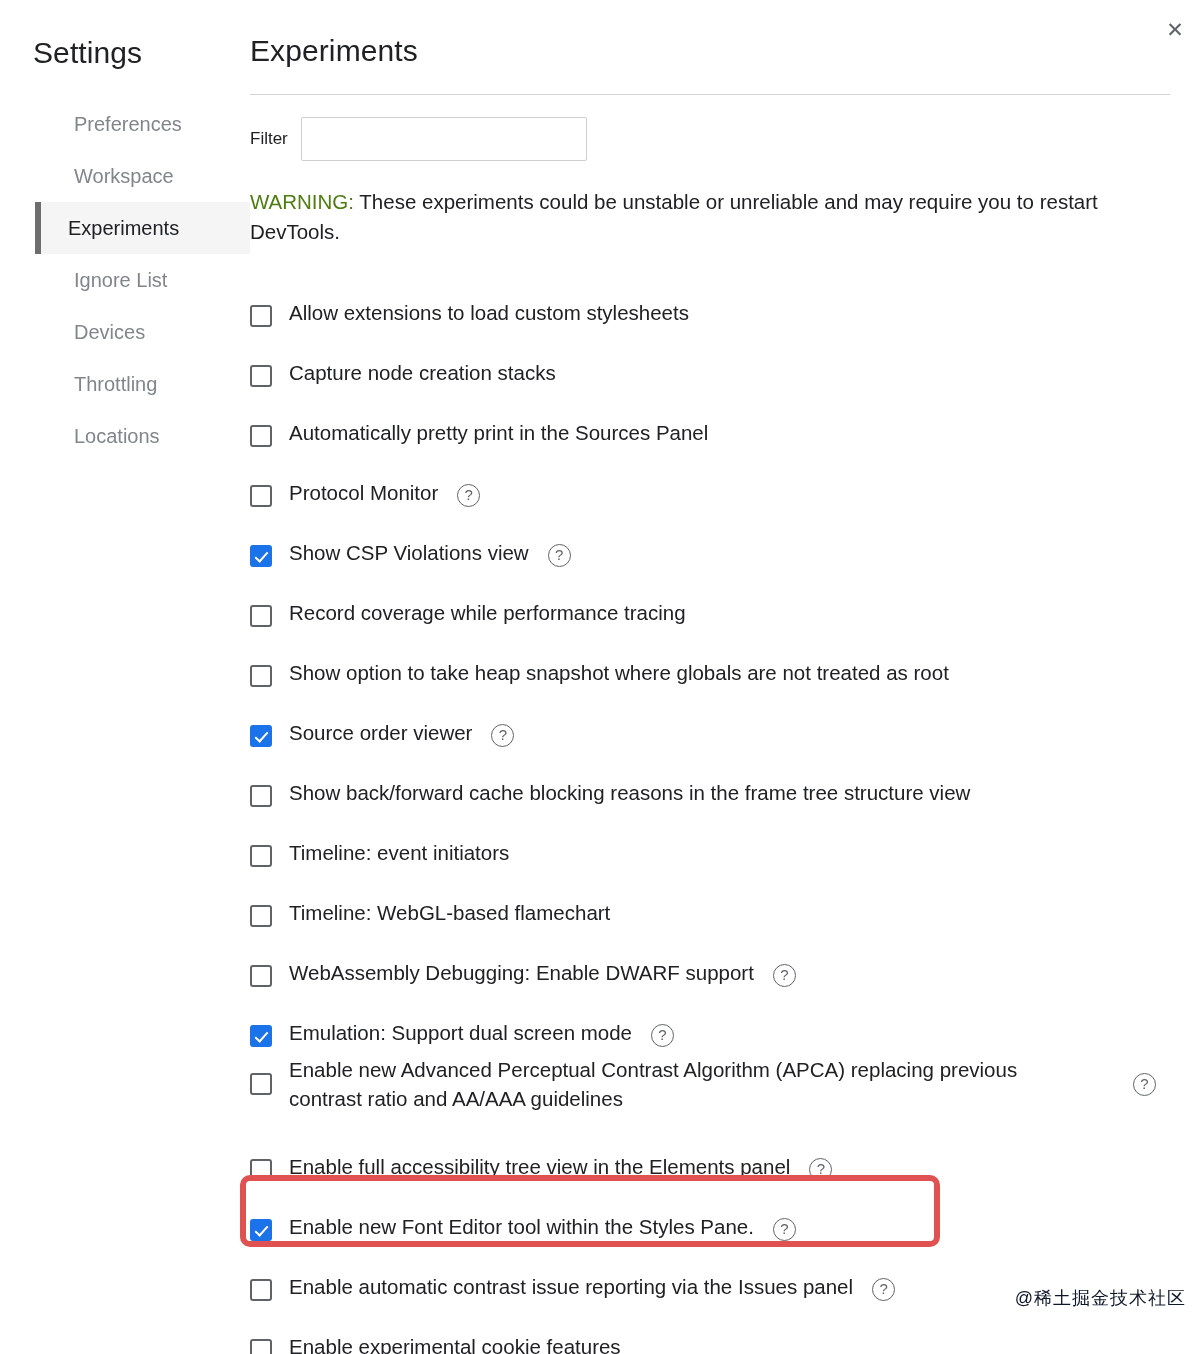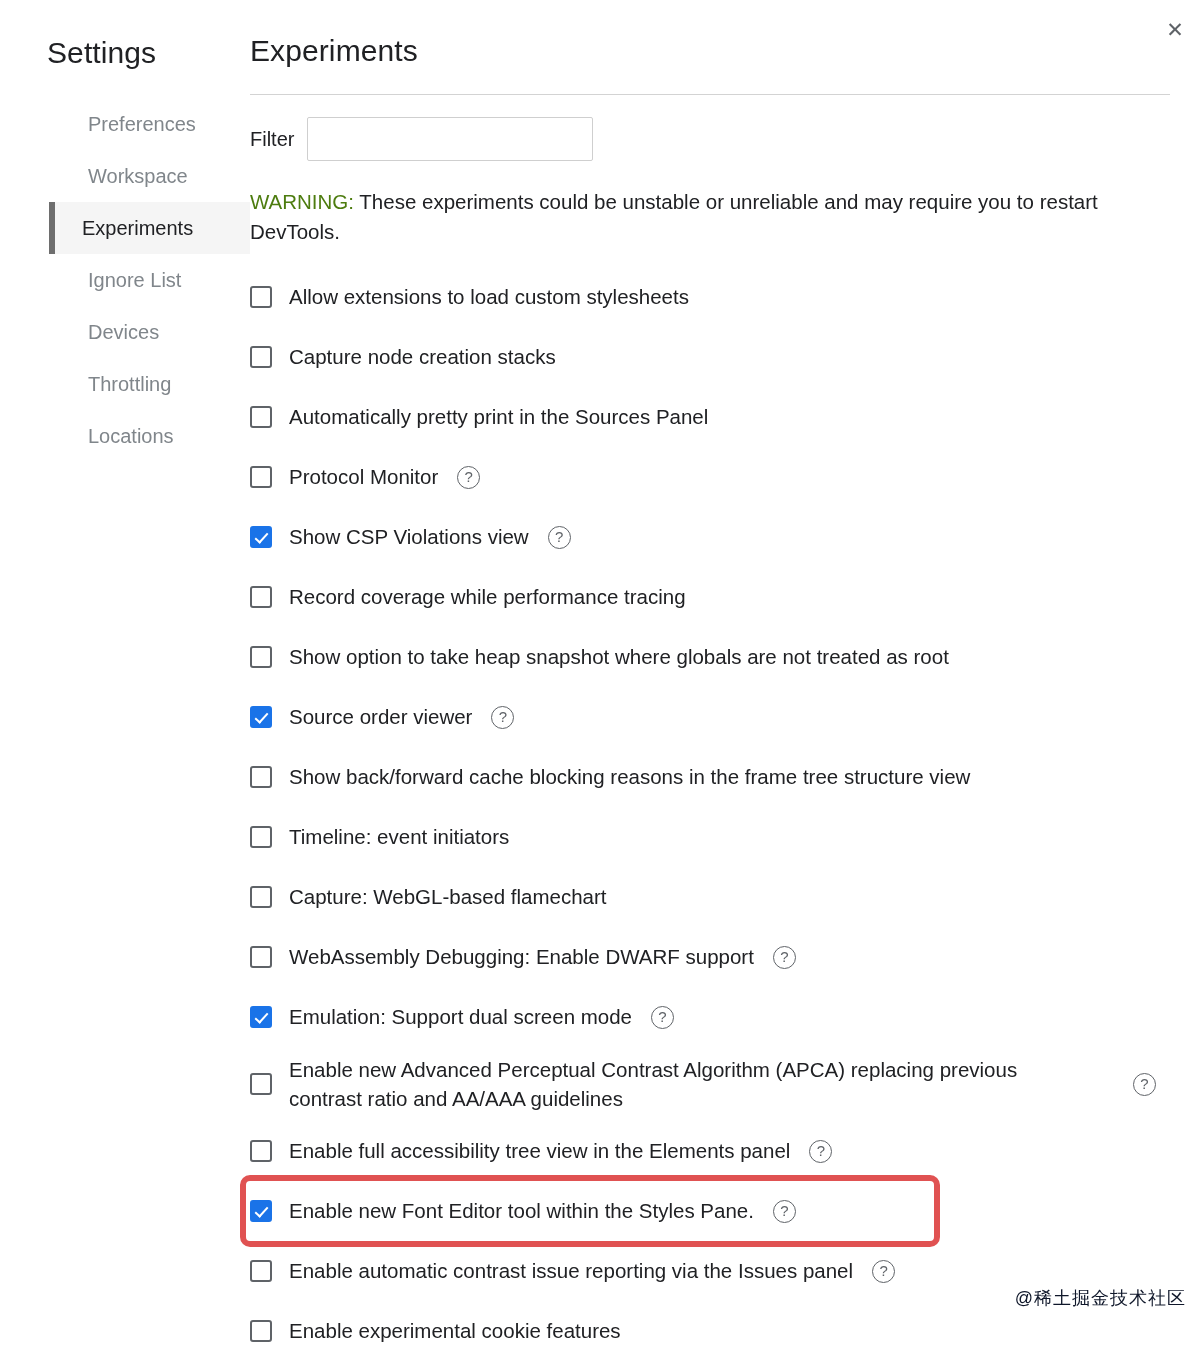--- a/index.html
+++ b/index.html
@@ -45,21 +45,20 @@
     flex-direction: row;
     align-items: flex-start;
   }
 
   
   #sidebar {
     width: 250px;
     flex: 0 0 250px;
     padding-top: 36px;
     background: #ffffff;
-    padding-left: 14px;
   }
   #sidebar-title {
     font-size: 30px;
     font-weight: 400;
     color: #202124;
     padding-left: 33px;
     margin: 0 0 28px 0;
     letter-spacing: 0.1px;
   }
   .sidebar-item {
@@ -104,21 +103,21 @@
   }
 
   
   #filter-row {
     display: flex;
     align-items: center;
     gap: 13px;
     margin-bottom: 26px;
   }
   #filter-label {
-    font-size: 20px;
+    font-size: 17px;
     color: #202124;
   }
   #filter-input {
     width: 286px;
     height: 44px;
     border: 1px solid #cfcfcf;
     border-radius: 2px;
     background: #ffffff;
     font-size: 17px;
     padding: 0 9px;
@@ -139,21 +138,21 @@
     color: #4d7c0f;
   }
 
   
   #experiments-list {
     display: block;
     position: relative;
   }
   .experiment-row {
     display: flex;
-    align-items: center;
+    align-items: flex-end;
     min-height: 60px;
     gap: 0;
     position: relative;
   }
   .experiment-row.two-line {
     min-height: 74px;
     align-items: center;
   }
   .exp-checkbox {
     flex: 0 0 auto;
@@ -317,21 +316,21 @@
         <div class="experiment-row">
           <div class="exp-checkbox"></div>
           <label class="exp-label">Show back/forward cache blocking reasons in the frame tree structure view</label>
         </div>
         <div class="experiment-row">
           <div class="exp-checkbox"></div>
           <label class="exp-label">Timeline: event initiators</label>
         </div>
         <div class="experiment-row">
           <div class="exp-checkbox"></div>
-          <label class="exp-label">Capture: WebGL-based flamechart</label>
+          <label class="exp-label">Timeline: WebGL-based flamechart</label>
         </div>
         <div class="experiment-row">
           <div class="exp-checkbox"></div>
           <label class="exp-label">WebAssembly Debugging: Enable DWARF support</label>
           <div class="help-icon">?</div>
         </div>
         <div class="experiment-row">
           <div class="exp-checkbox checked"></div>
           <label class="exp-label">Emulation: Support dual screen mode</label>
           <div class="help-icon">?</div>

